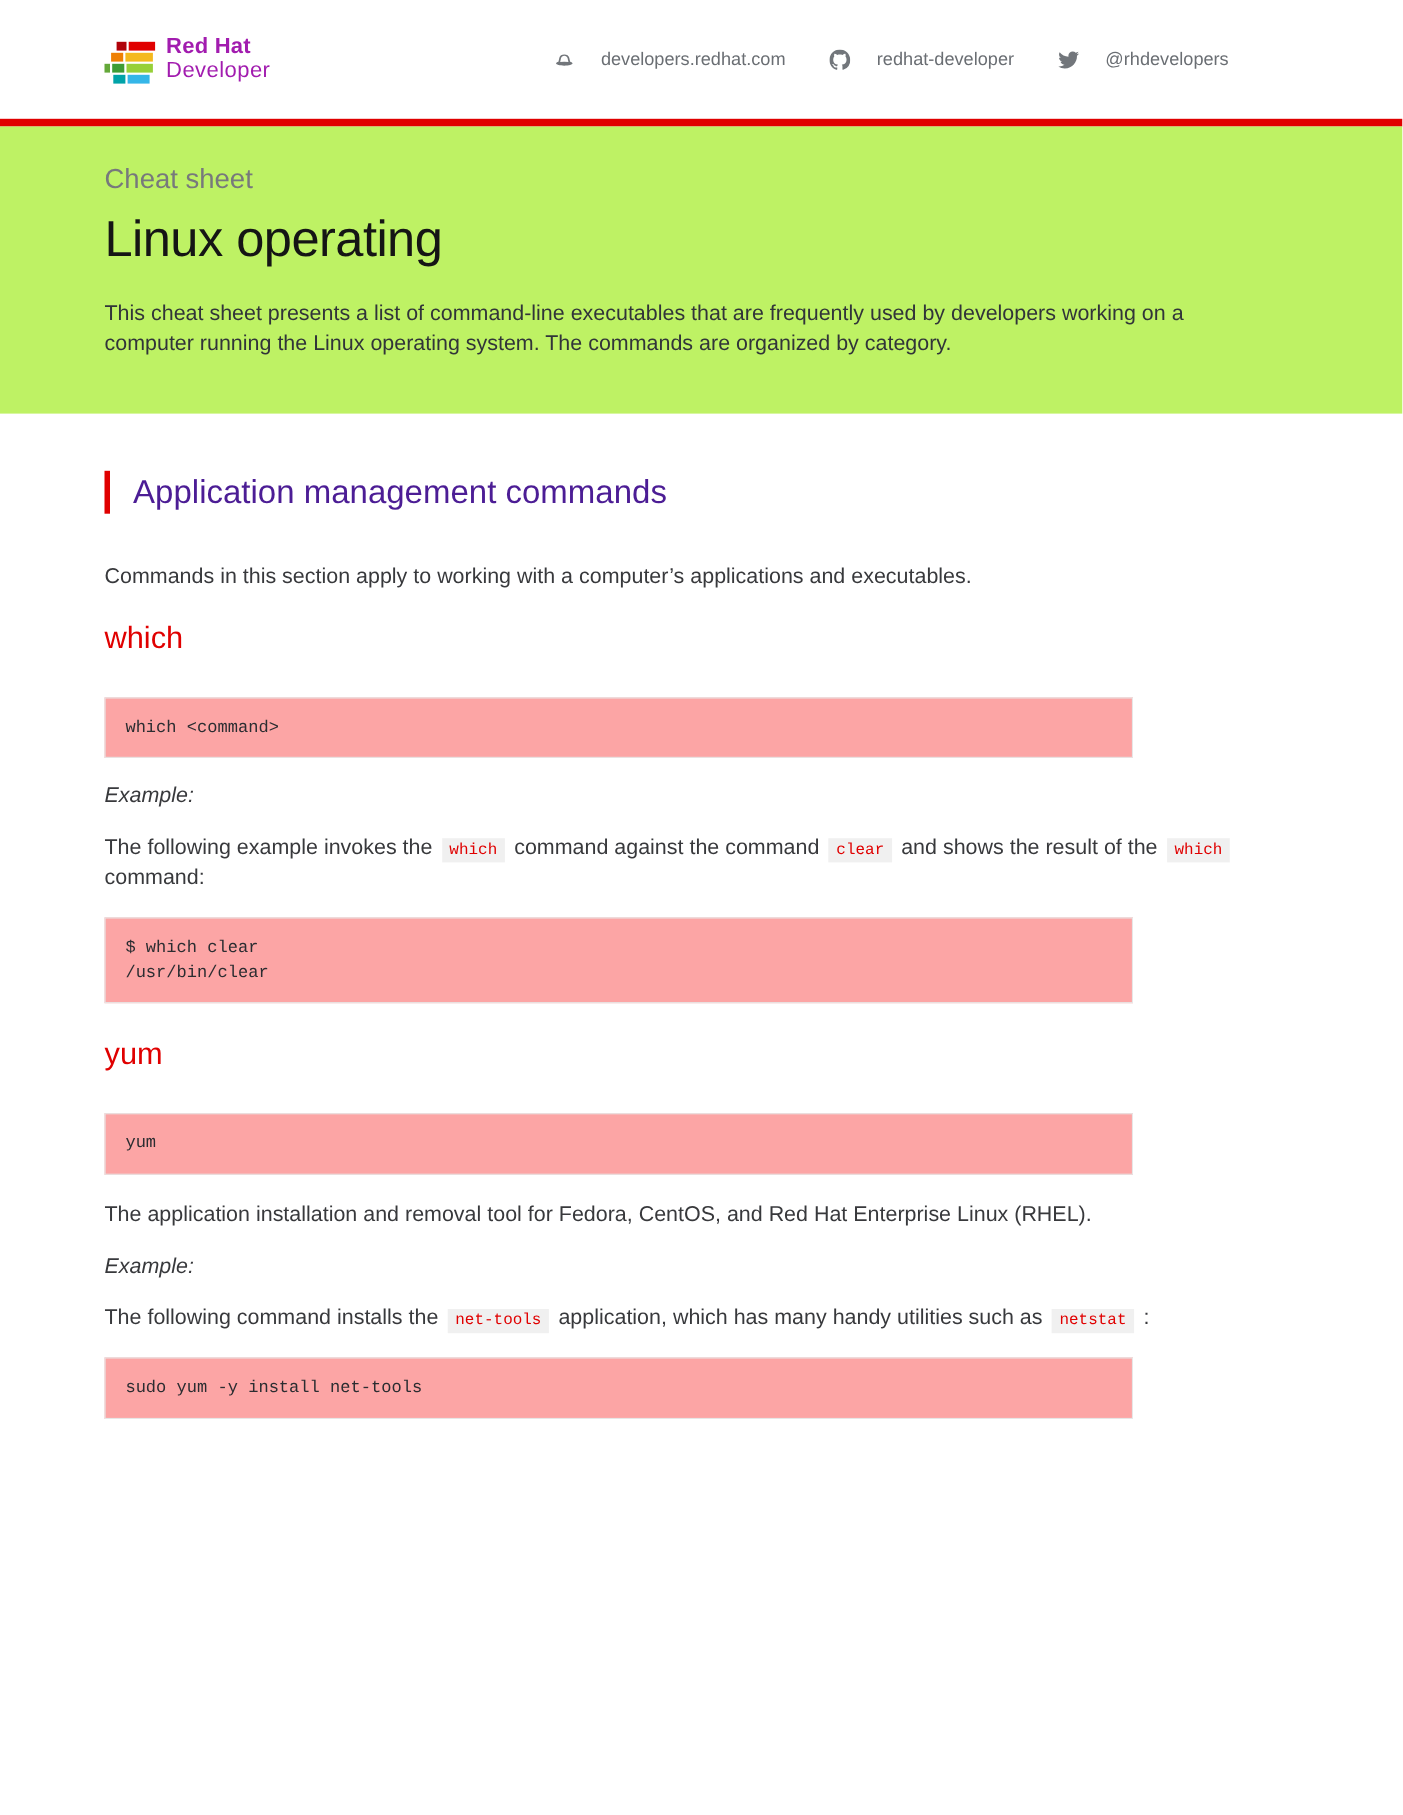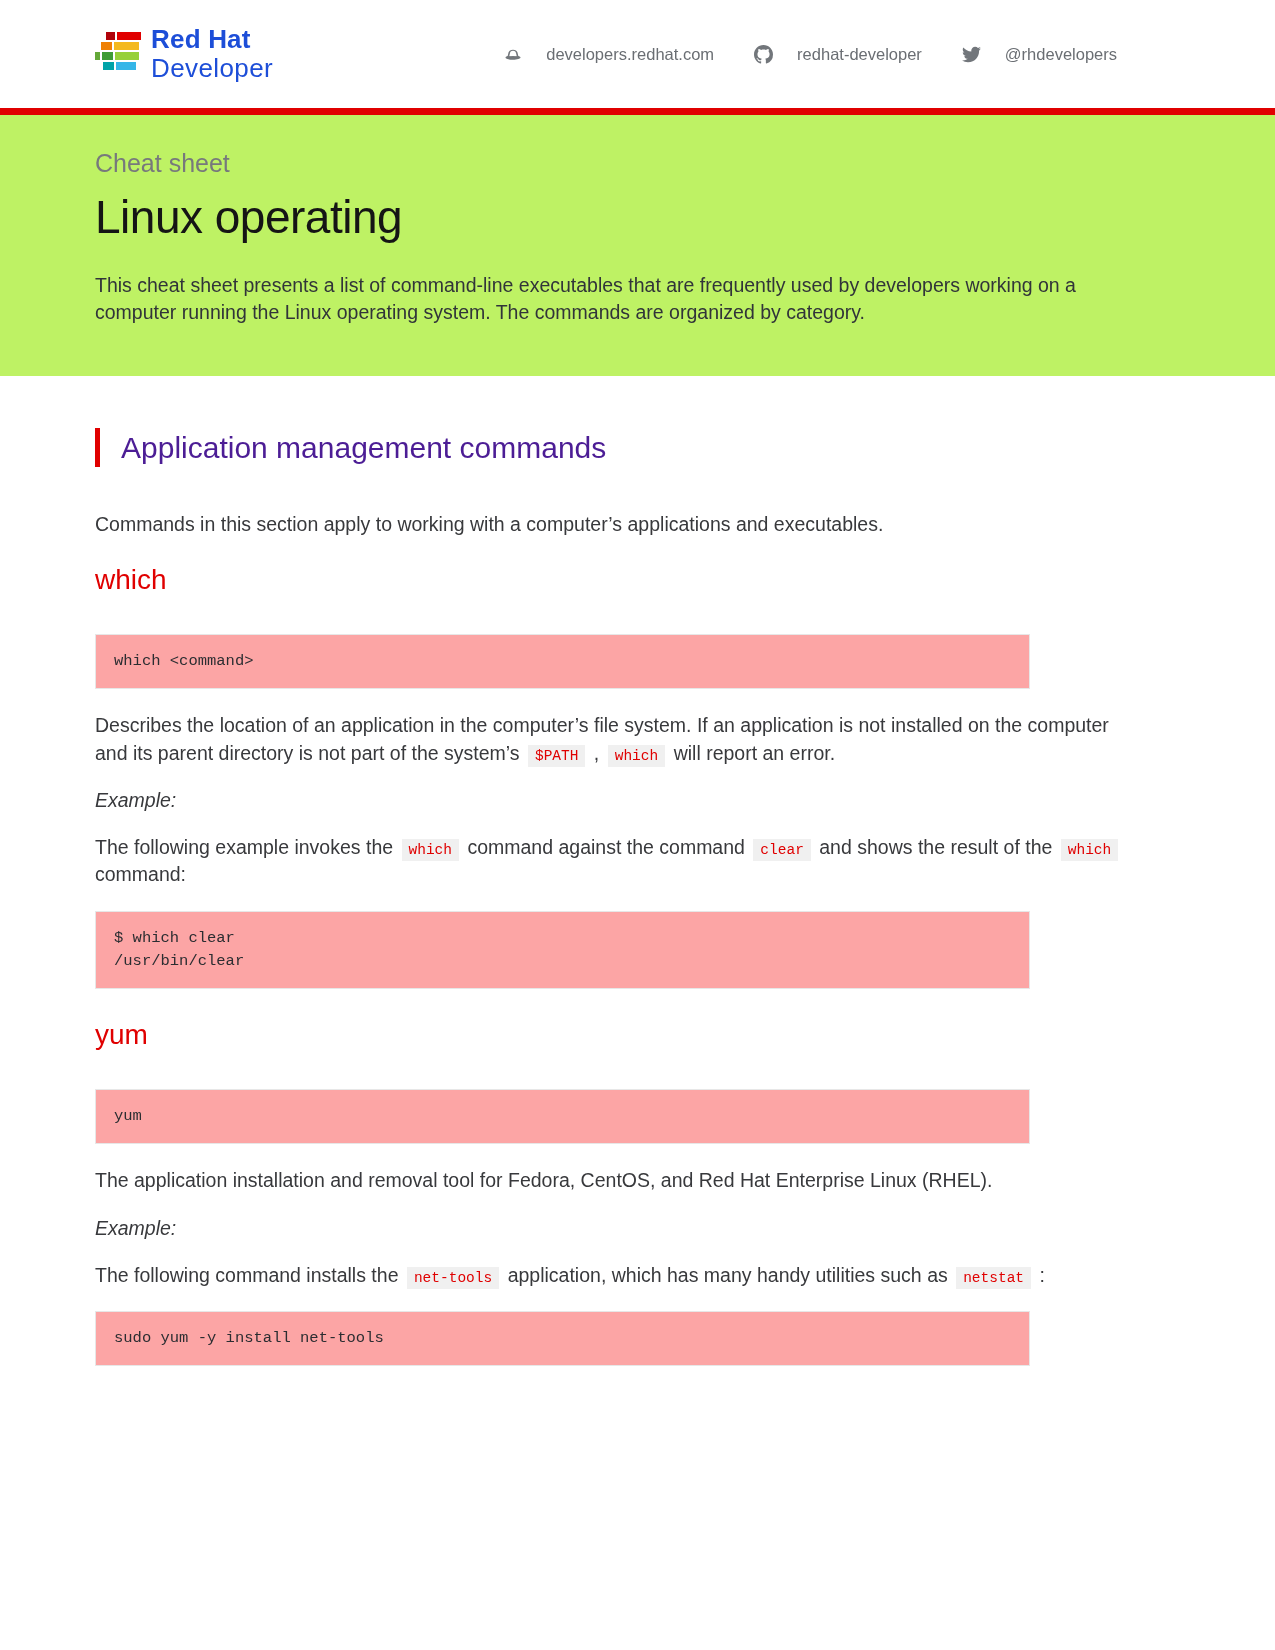--- a/index.html
+++ b/index.html
@@ -18,21 +18,21 @@
     display: flex;
     align-items: center;
     justify-content: space-between;
     padding: 0 158px 0 95px;
     background: #ffffff;
   }
   .logo { display: flex; align-items: flex-start; gap: 10px; }
   .logo-mark { width: 46px; padding-top: 7px; }
   .logo-row { display: flex; gap: 2px; height: 8px; margin-bottom: 2px; }
   .logo-block { display: inline-block; height: 8px; }
-  .logo-text { font-size: 26px; line-height: 1.12; color: #1d4ed8; }
+  .logo-text { font-size: 20px; line-height: 1.12; color: #a21caf; }
   .logo-text .line1 { font-weight: 700; letter-spacing: 0.2px; }
   .logo-text .line2 { font-weight: 400; letter-spacing: 0.4px; }
 
   .header-links { display: flex; align-items: center; gap: 40px; }
   .header-link {
     display: flex; align-items: center; gap: 24px;
     color: #6a6e73; font-size: 16.5px; cursor: pointer; text-decoration: none;
   }
   .header-link svg { fill: #72767b; display: block; }
 
@@ -165,21 +165,20 @@
 
 <main>
   <h2 class="section-title">Application management commands</h2>
   <p class="body section-intro">Commands in this section apply to working with a computer’s applications and executables.</p>
 
   <section class="cmd-section">
     <h3 class="cmd-title">which</h3>
     <div class="code-block">
       <pre>which &lt;command&gt;</pre>
     </div>
-    <p class="body">Describes the location of an application in the computer’s file system. If an application is not installed on the computer and its parent directory is not part of the system’s <span class="inline-code">$PATH</span> , <span class="inline-code">which</span> will report an error.</p>
     <p class="example-label">Example:</p>
     <p class="body">The following example invokes the <span class="inline-code">which</span> command against the command <span class="inline-code">clear</span> and shows the result of the <span class="inline-code">which</span> command:</p>
     <div class="code-block">
       <pre>$ which clear
 /usr/bin/clear</pre>
     </div>
   </section>
 
   <section class="cmd-section">
     <h3 class="cmd-title">yum</h3>

